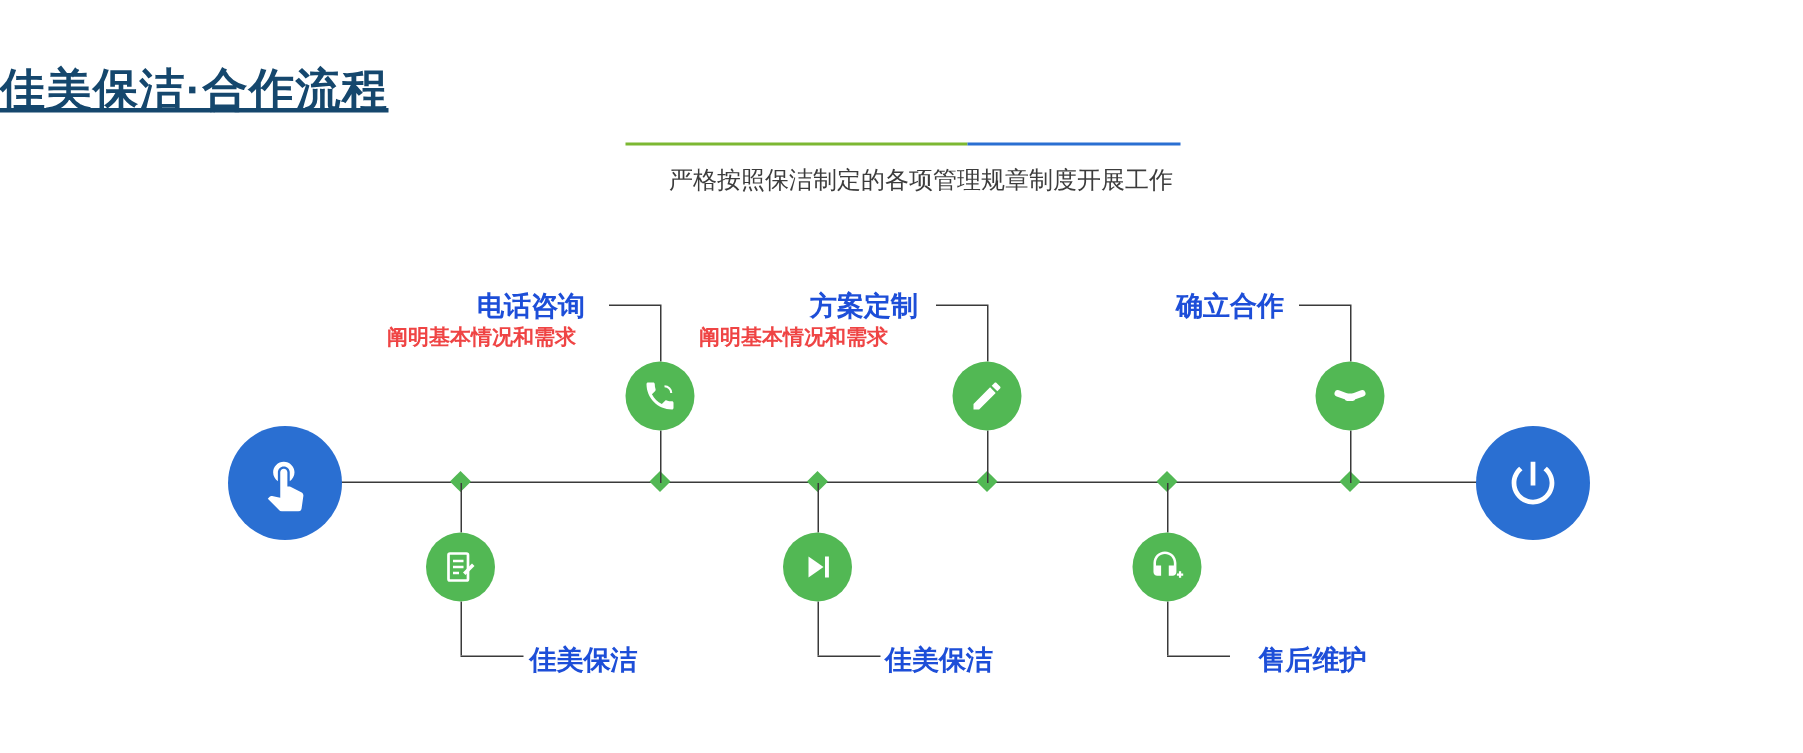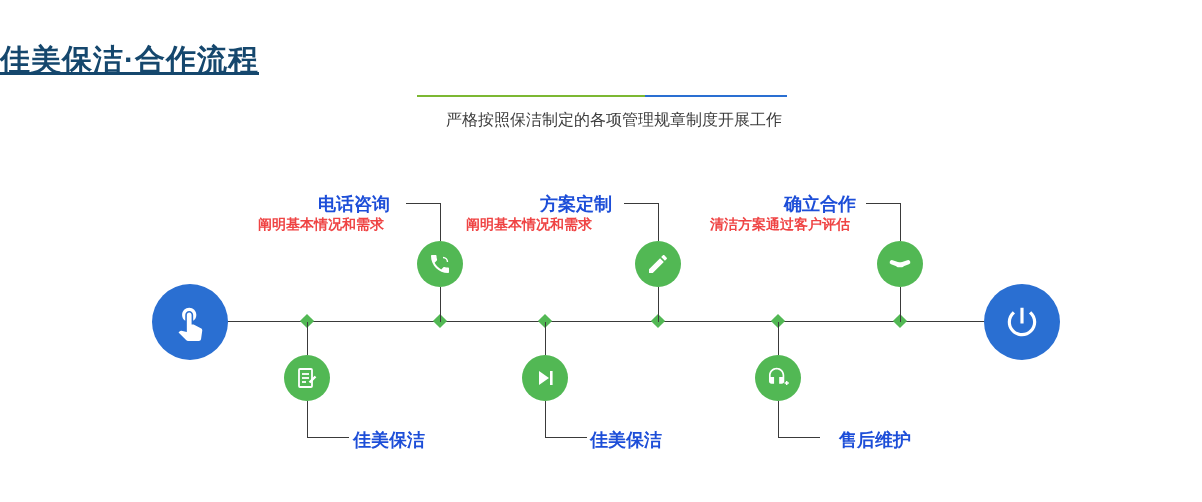--- a/index.html
+++ b/index.html
@@ -190,21 +190,20 @@
     </svg>
   </div>
 
   <div class="step-title" style="left:318px;top:192px">电话咨询</div>
   <div class="step-desc" style="left:258px;top:216px">阐明基本情况和需求</div>
 
   <div class="step-title" style="left:540px;top:192px">方案定制</div>
   <div class="step-desc" style="left:466px;top:216px">阐明基本情况和需求</div>
 
   <div class="step-title" style="left:784px;top:192px">确立合作</div>
-  <div class="step-desc" style="left:710px;top:216px">清洁方案通过客户评估</div>
 
   <div class="step-title" style="left:353px;top:428px">佳美保洁</div>
 
   <div class="step-title" style="left:590px;top:428px">佳美保洁</div>
 
   <div class="step-title" style="left:839px;top:428px">售后维护</div>
 
 </div>
 
 </body></html>

